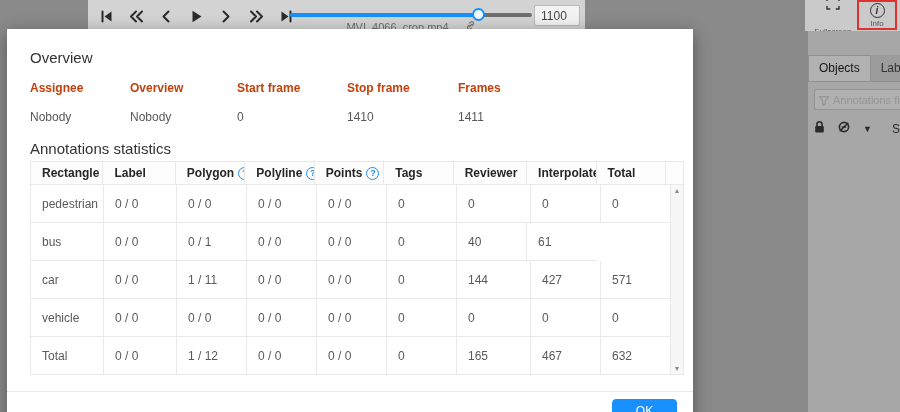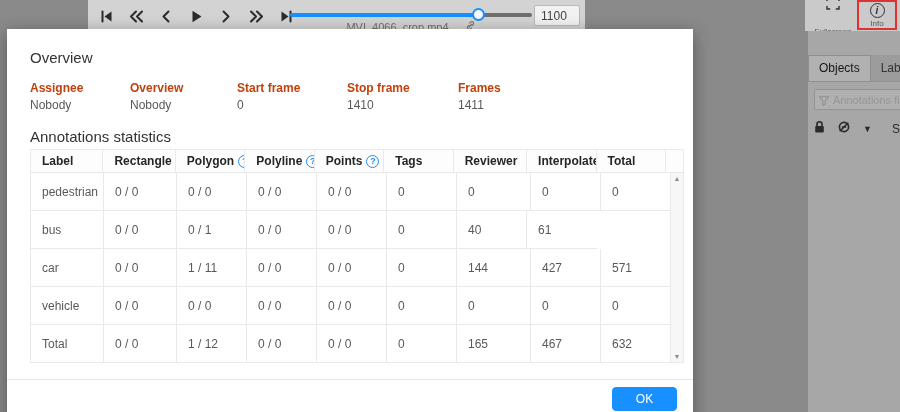--- a/index.html
+++ b/index.html
@@ -95,21 +95,21 @@
     padding: 20px 23px 0; z-index: 5;
   }
   .ov-title { font-size: 15px; font-weight: normal; color: #333; margin-bottom: 15px; }
   .ov-fields { display: flex; margin-bottom: 15px; }
   .ov-field { font-size: 12px; }
   .ov-field:nth-child(1) { width: 100px; }
   .ov-field:nth-child(2) { width: 107px; }
   .ov-field:nth-child(3) { width: 110px; }
   .ov-field:nth-child(4) { width: 111px; }
   .ov-label { font-weight: bold; color: #c2410c; }
-  .ov-value { margin-top: 3px; color: #595959; }
+  .ov-value { margin-top: 15px; color: #595959; }
   .st-title { font-size: 15px; font-weight: normal; color: #333; margin: 16px 0 4px; }
 
   .stats-table { position: relative; width: 654px; border: 1px solid #e9e9e9; border-bottom: none; font-size: 12px; }
   .t-row { display: flex; }
   .t-cell {
     border-right: 1px solid #e9e9e9; border-bottom: 1px solid #e9e9e9;
     padding: 0 6px 0 11px; display: flex; align-items: center; gap: 4px;
     color: #595959; overflow: hidden; white-space: nowrap;
   }
   .t-head .t-cell { font-weight: bold; color: #262626; height: 23px; background: #fdfdfd; }
@@ -291,25 +291,25 @@
       <div class="ov-value">1411</div>
     </div>
   </div>
 
   <div class="st-title">Annotations statistics</div>
 
   <div class="stats-table">
     <div class="t-head" id="stats-head">
         <div class="t-row">
           <div class="t-cell" style="width: 73px;">
-            <span>Label</span>
-          </div>
-          <div class="t-cell" style="width: 73px;">
             <span>Rectangle</span>
             <span class="help-dot">?</span>
+          </div>
+          <div class="t-cell" style="width: 73px;">
+            <span>Label</span>
           </div>
           <div class="t-cell" style="width: 70px;">
             <span>Polygon</span>
             <span class="help-dot">?</span>
           </div>
           <div class="t-cell" style="width: 70px;">
             <span>Polyline</span>
             <span class="help-dot">?</span>
           </div>
           <div class="t-cell" style="width: 70px;">

